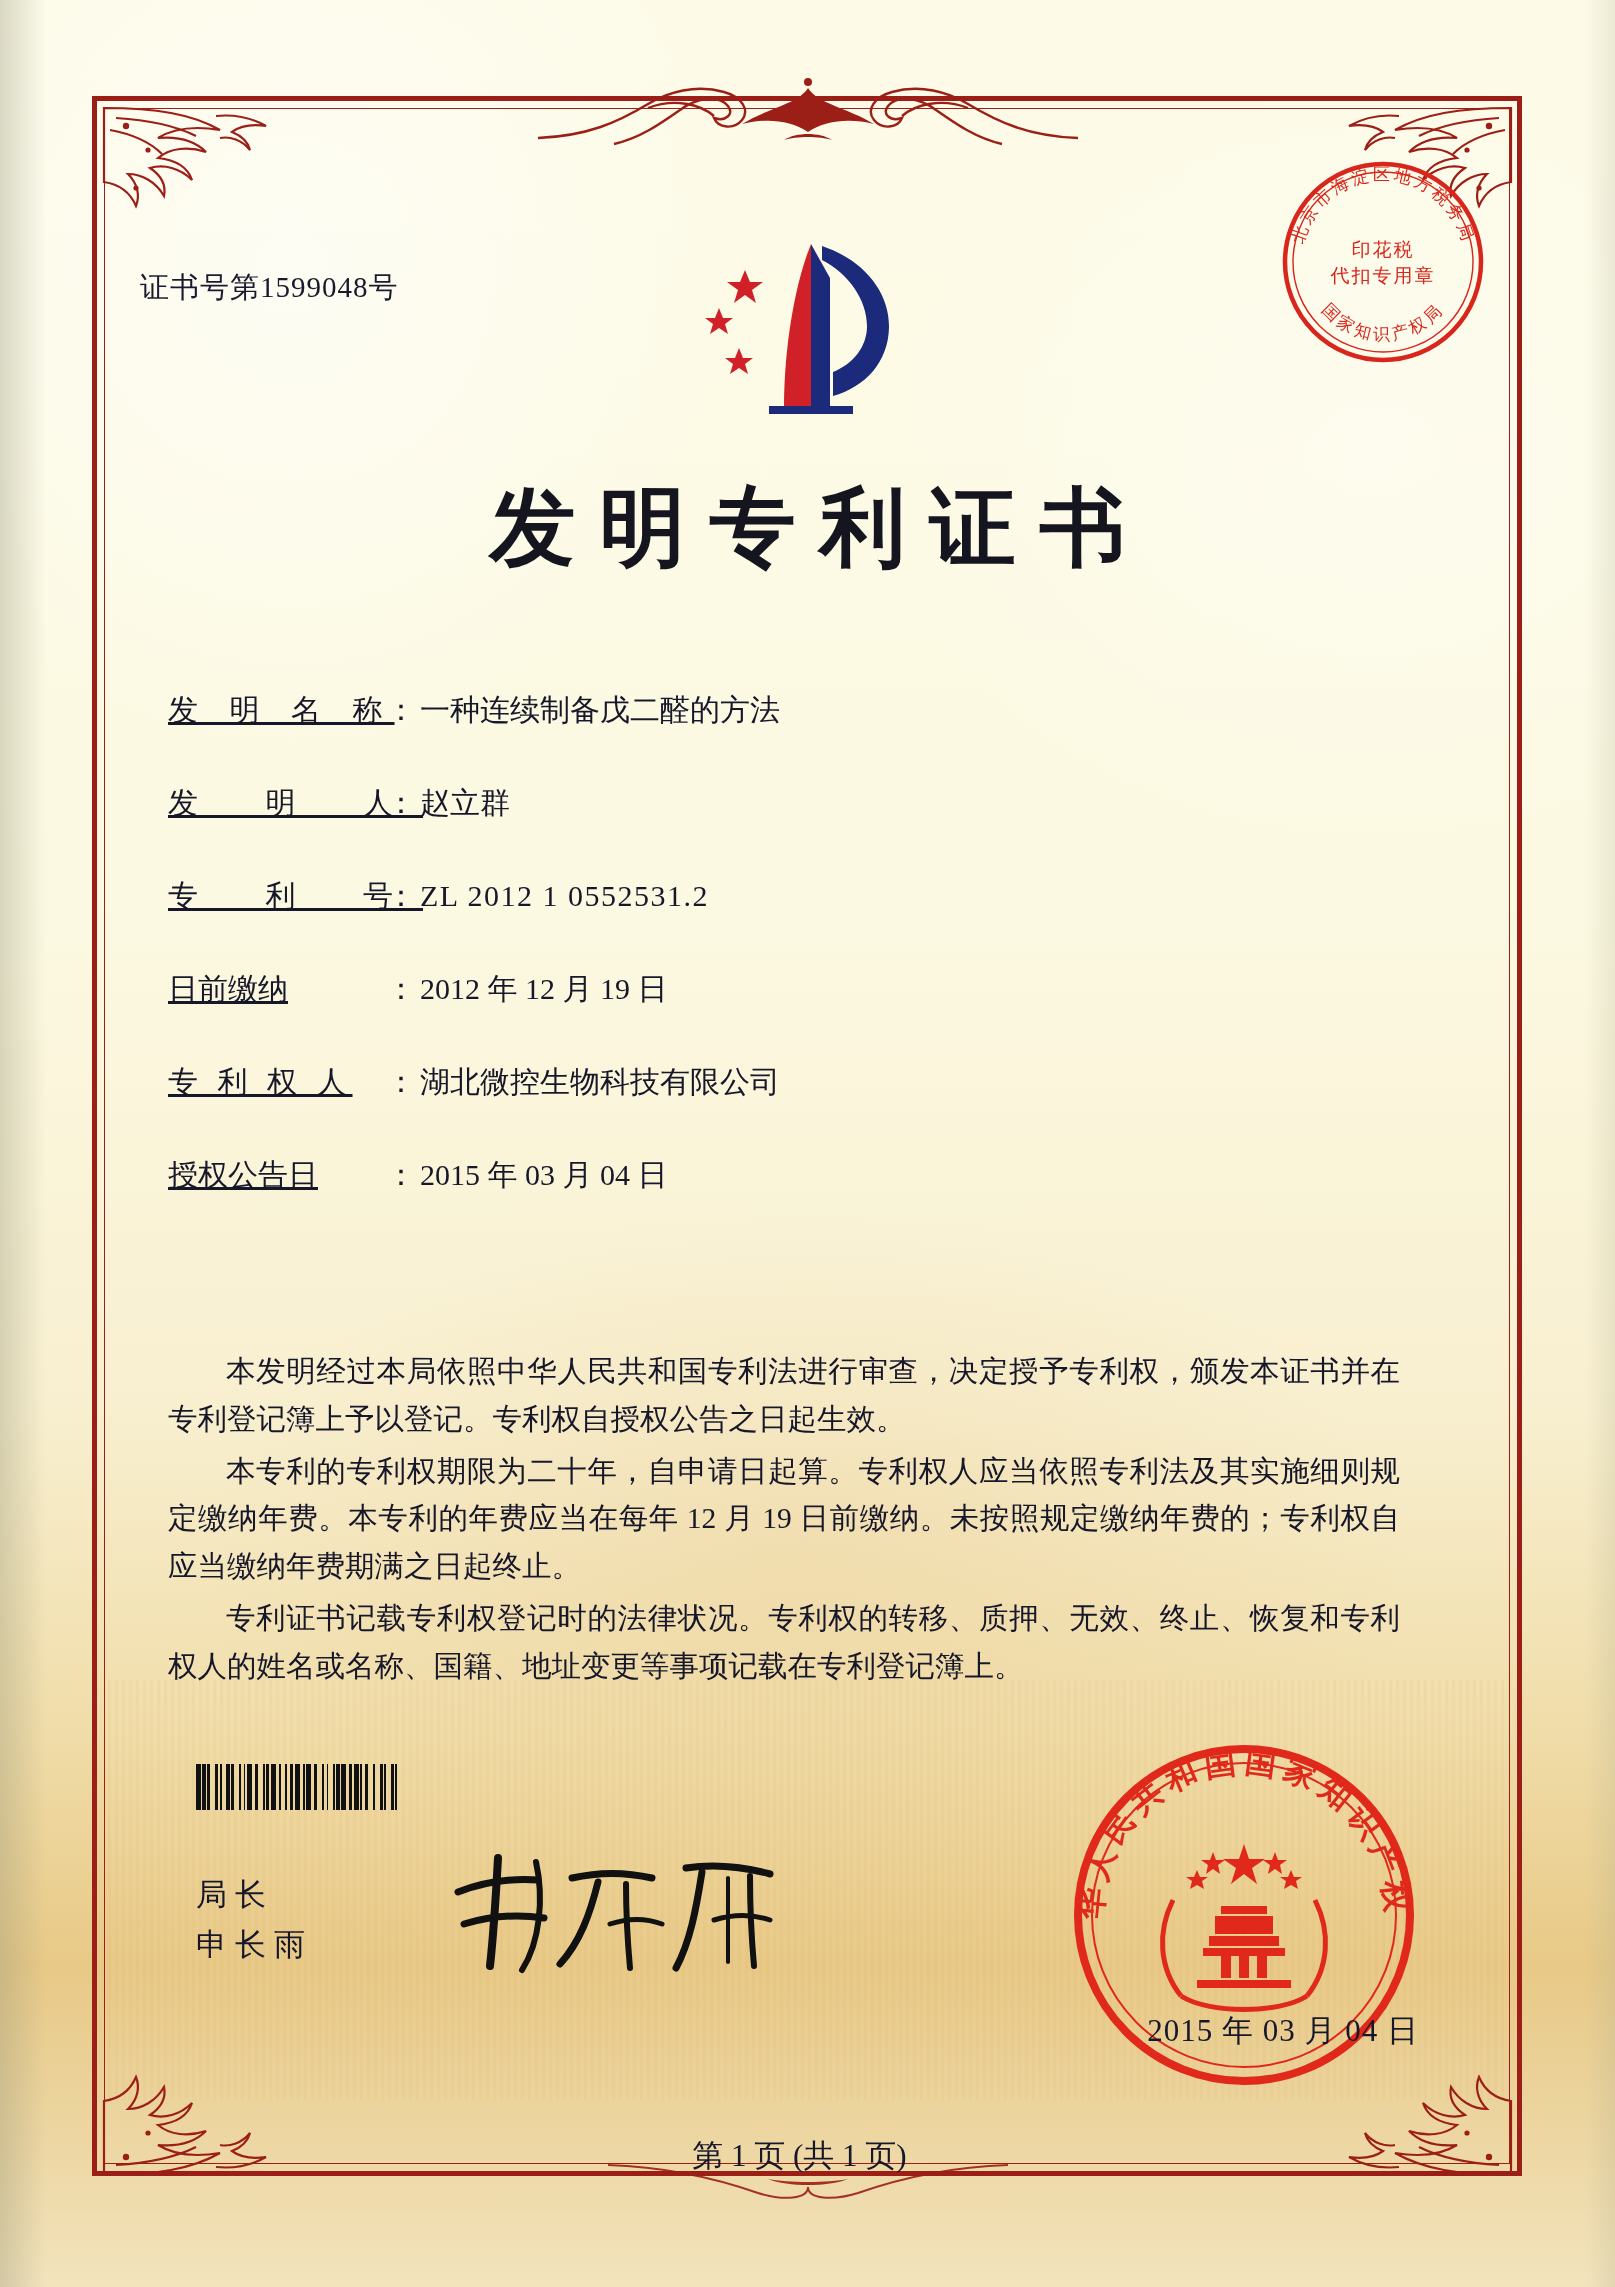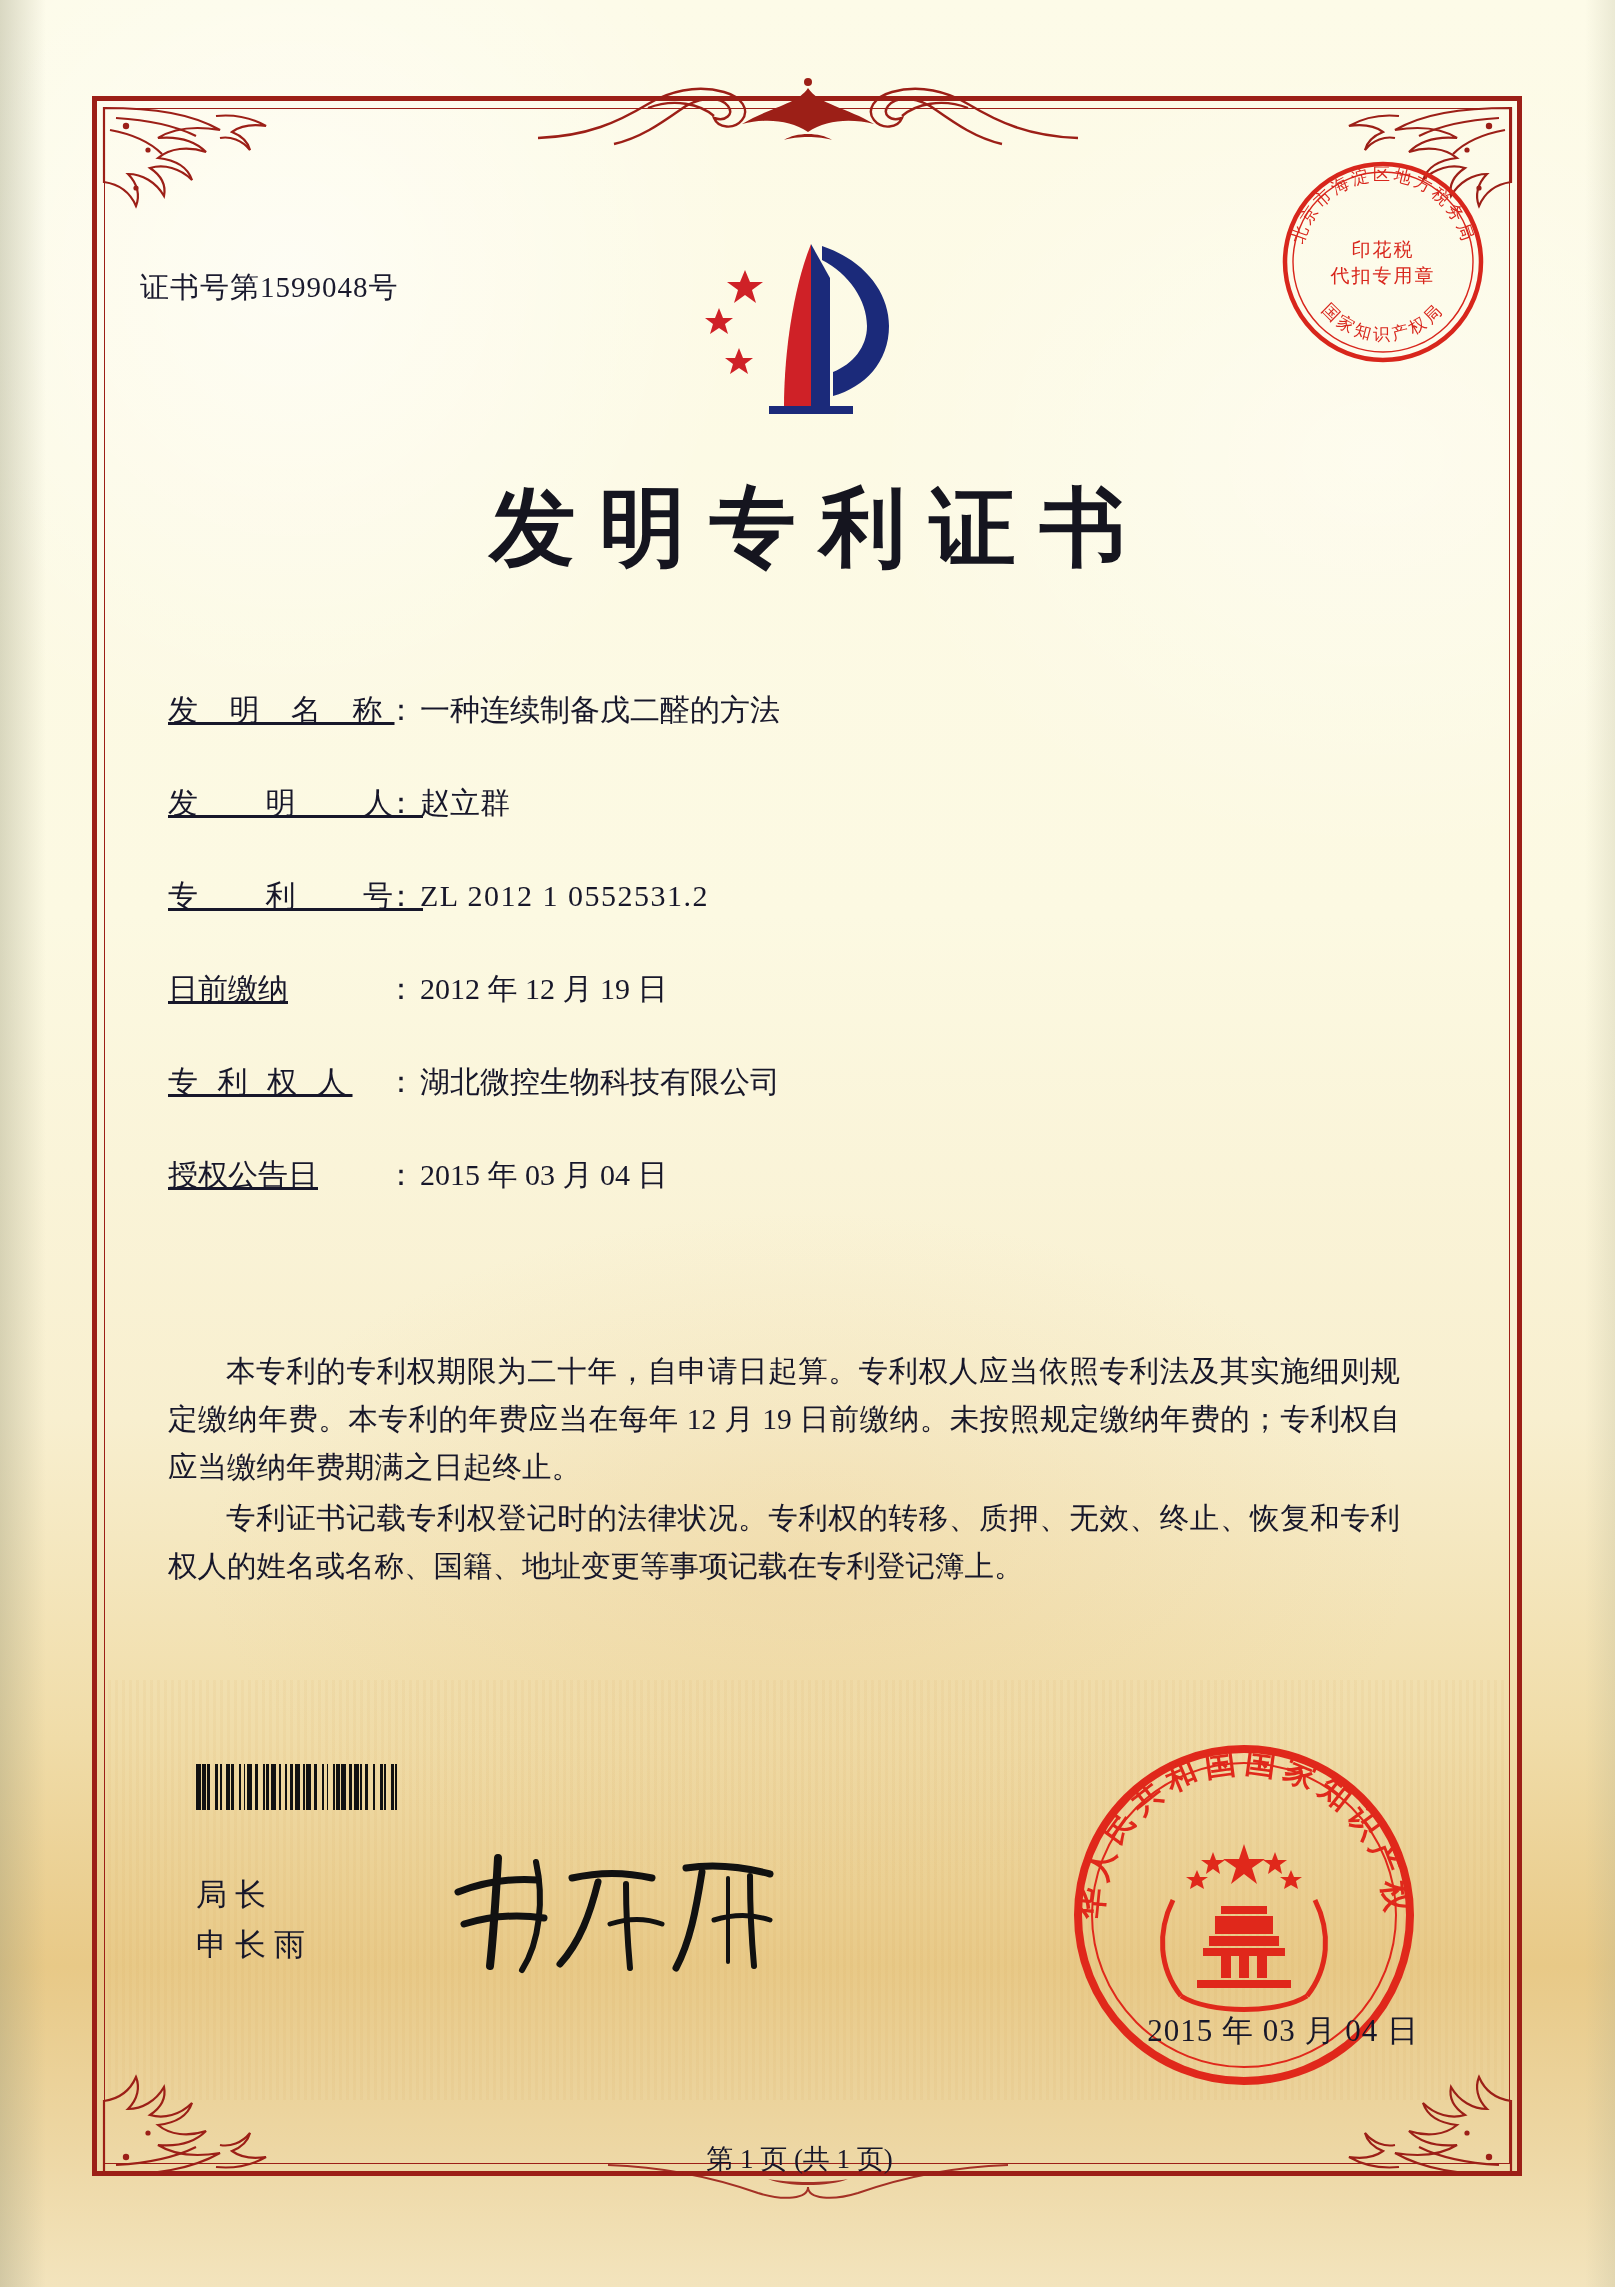--- a/index.html
+++ b/index.html
@@ -254,21 +254,21 @@
     color: #17172a;
     letter-spacing: 1px;
   }
 
   
   .footer {
     position: absolute;
     left: 0; right: 16px;
     bottom: 110px;
     text-align: center;
-    font-size: 27px;
+    font-size: 31px;
     color: #17172a;
   }
 
   
   .bottom-band {
     position: absolute;
     left: 108px;
     right: 108px;
     top: 1680px;
     height: 420px;
@@ -419,20 +419,21 @@
       <span class="field-value">湖北微控生物科技有限公司</span>
     </div>
     <div class="field-row">
       <span class="field-label">授权公告日</span>
       <span class="field-colon">：</span>
       <span class="field-value">2015 年 03 月 04 日</span>
     </div>
   </div>
 
   <div class="body-text">
+    <p>本发明经过本局依照中华人民共和国专利法进行审查，决定授予专利权，颁发本证书并在专利登记簿上予以登记。专利权自授权公告之日起生效。</p>
     <p>本专利的专利权期限为二十年，自申请日起算。专利权人应当依照专利法及其实施细则规定缴纳年费。本专利的年费应当在每年 12 月 19 日前缴纳。未按照规定缴纳年费的；专利权自应当缴纳年费期满之日起终止。</p>
     <p>专利证书记载专利权登记时的法律状况。专利权的转移、质押、无效、终止、恢复和专利权人的姓名或名称、国籍、地址变更等事项记载在专利登记簿上。</p>
   </div>
 
   <div class="barcode" id="barcode">
       <i style="width: 4.8px;"></i>
       <i style="width: 1.6px; background: transparent;"></i>
       <i style="width: 3.2px;"></i>
       <i style="width: 1.6px; background: transparent;"></i>
       <i style="width: 3.2px;"></i>

